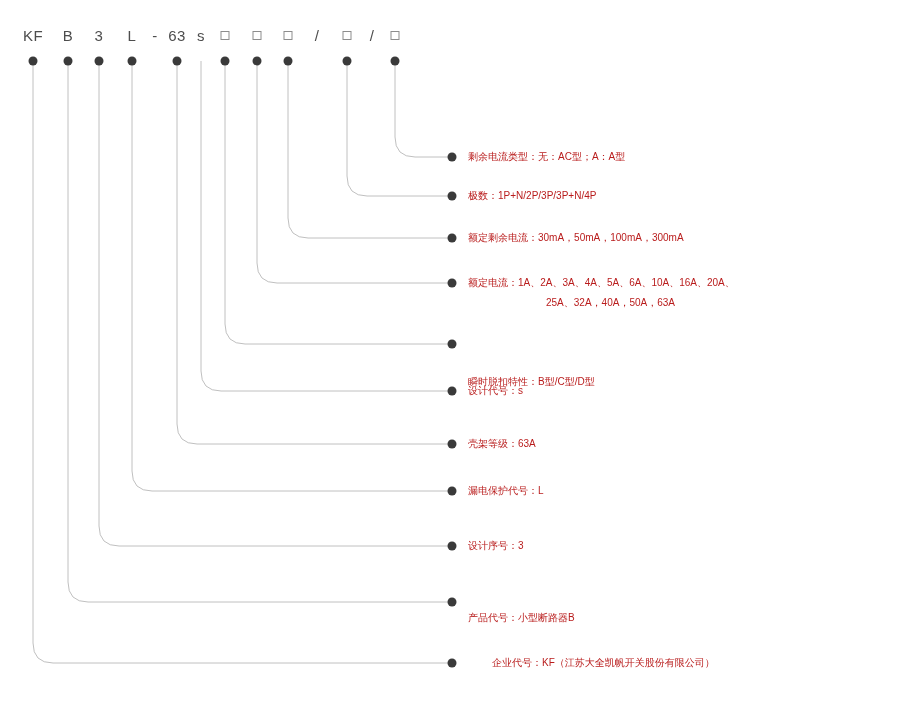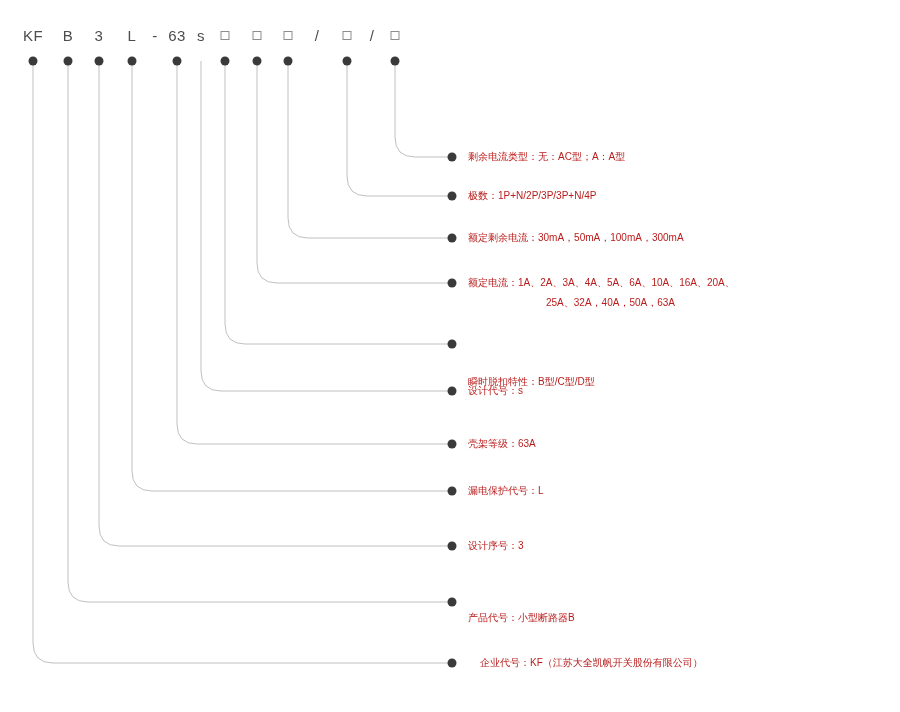--- a/index.html
+++ b/index.html
@@ -113,16 +113,16 @@
       <div class="label-row" style="left: 468px; top: 147px;"><span>剩余电流类型：无：AC型；A：A型</span></div>
       <div class="label-row" style="left: 468px; top: 186px;"><span>极数：1P+N/2P/3P/3P+N/4P</span></div>
       <div class="label-row" style="left: 468px; top: 228px;"><span>额定剩余电流：30mA，50mA，100mA，300mA</span></div>
       <div class="label-row" style="left: 468px; top: 273px;"><span>额定电流：1A、2A、3A、4A、5A、6A、10A、16A、20A、</span><span class="label-line2" style="padding-left: 78px;">25A、32A，40A，50A，63A</span></div>
       <div class="label-row" style="left: 468px; top: 334px; margin-top: 38px;"><span>瞬时脱扣特性：B型/C型/D型</span></div>
       <div class="label-row" style="left: 468px; top: 381px;"><span>设计代号：s</span></div>
       <div class="label-row" style="left: 468px; top: 434px; text-align: center;"><span>壳架等级：63A</span></div>
       <div class="label-row" style="left: 468px; top: 481px;"><span>漏电保护代号：L</span></div>
       <div class="label-row" style="left: 468px; top: 536px; text-align: right;"><span>设计序号：3</span></div>
       <div class="label-row" style="left: 468px; top: 600px; margin-top: 8px;"><span>产品代号：小型断路器B</span></div>
-      <div class="label-row" style="left: 480px; top: 653px;"><span>企业代号：KF（江苏大全凯帆开关股份有限公司）</span></div>
+      <div class="label-row" style="left: 492px; top: 653px;"><span>企业代号：KF（江苏大全凯帆开关股份有限公司）</span></div>
     </div>
 
 </div>
 
 </body></html>

